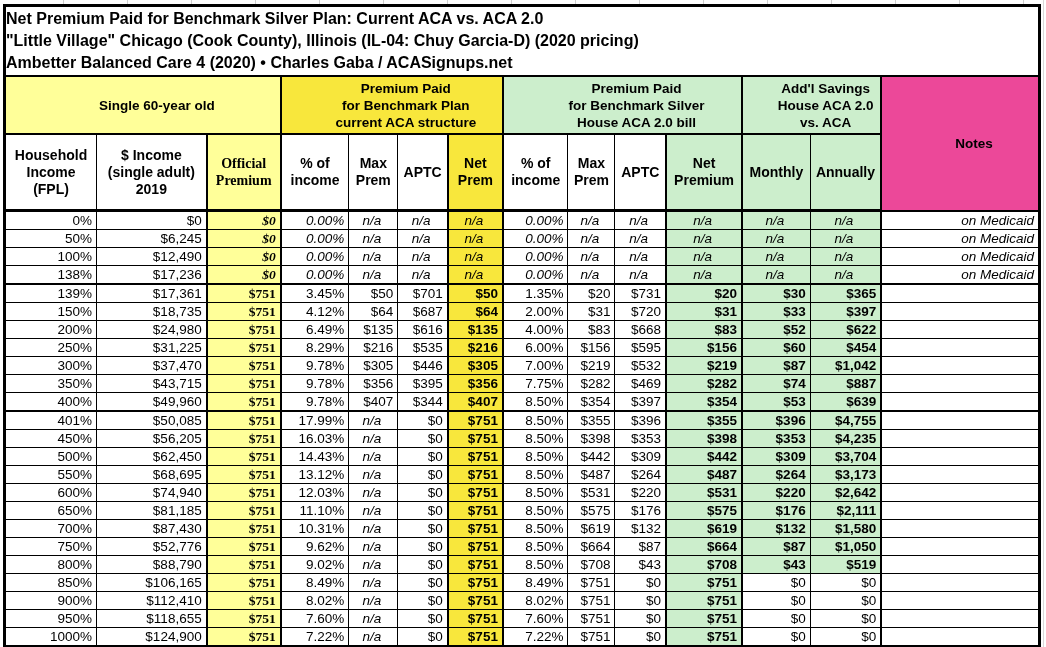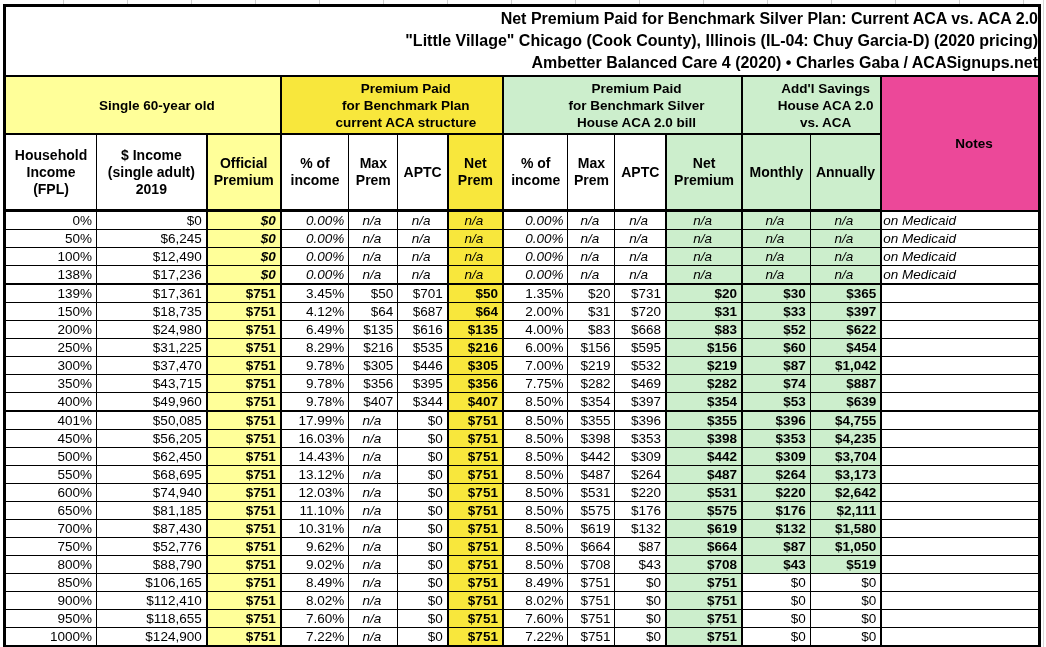--- a/index.html
+++ b/index.html
@@ -10,44 +10,44 @@
              background:repeating-linear-gradient(90deg, transparent 0 63px, #cfcfcf 63px 64px);}
   .grid-stub.top{top:0;}
   .grid-stub.bottom{top:644px;height:3px;}
   .grid-right{position:absolute;top:0;left:1043px;width:1px;height:647px;background:#d9d9d9;}
 
   table{position:absolute;left:3px;top:4px;width:1038px;border-collapse:collapse;
         table-layout:fixed;border:3px solid var(--bd);background:#fff;}
   th,td{border:1px solid var(--bd);overflow:hidden;padding:0;color:#000;}
 
   
-  .title-cell{height:68px;border-bottom:2px solid var(--bd);text-align:right;vertical-align:middle;}
+  .title-cell{height:68px;border-bottom:2px solid var(--bd);text-align:left;vertical-align:middle;}
   .title-line{font-size:16px;font-weight:bold;line-height:22px;}
 
   
   .group-row th{height:56px;font-size:13.5px;font-weight:bold;text-align:center;
                 vertical-align:middle;line-height:17px;white-space:pre-line;border-bottom:2px solid var(--bd);padding-left:28px;}
   .person-cell{font-size:18px;background:var(--ly);}
   .notes-cell{background:#ec4899;font-size:14px;vertical-align:middle;text-align:center;border-bottom:3px solid var(--bd);}
 
   
   .colhead th{height:74px;font-size:14px;font-weight:bold;text-align:center;vertical-align:middle;
               line-height:17px;white-space:pre-line;border-bottom:3px solid var(--bd);}
 
   
   tbody td{height:17px;font-size:13.5px;text-align:right;padding:0 4px 0 1px;white-space:nowrap;}
   tbody tr.thick-top td{border-top-width:2px;}
   .bl2{border-left-width:2px !important;}
   .bold{font-weight:700;}
-  .bg-ly{background:var(--ly);}
+  .bg-ly{background:var(--ly);font-family:Liberation Serif, serif;}
   .bg-gold{background:var(--gold);}
   .bg-green{background:var(--green);}
   .na{text-align:center;font-style:italic;font-weight:400;}
   .plain{background:#fff;font-weight:400;}
-  .note{text-align:left;font-style:italic;}
+  .note{text-align:right;font-style:italic;}
   tr.medicaid td:nth-child(n+3){font-style:italic;}
 </style>
 </head>
 <body>
 
 <div class="stage">
   <div class="grid-stub top"></div>
   <div class="grid-stub bottom"></div>
   <div class="grid-right"></div>
 

